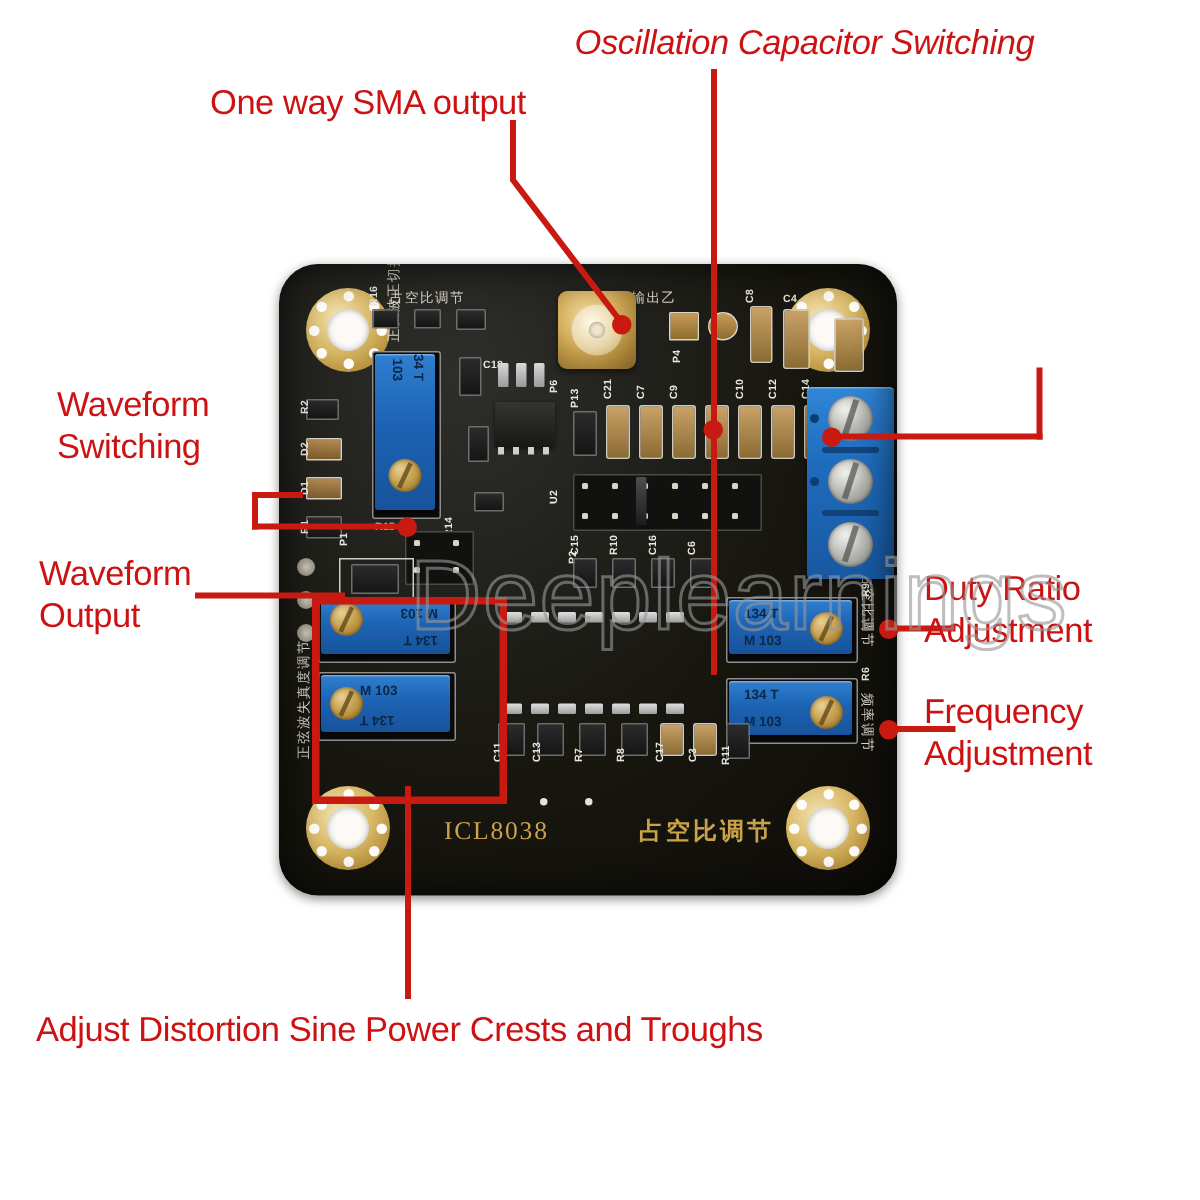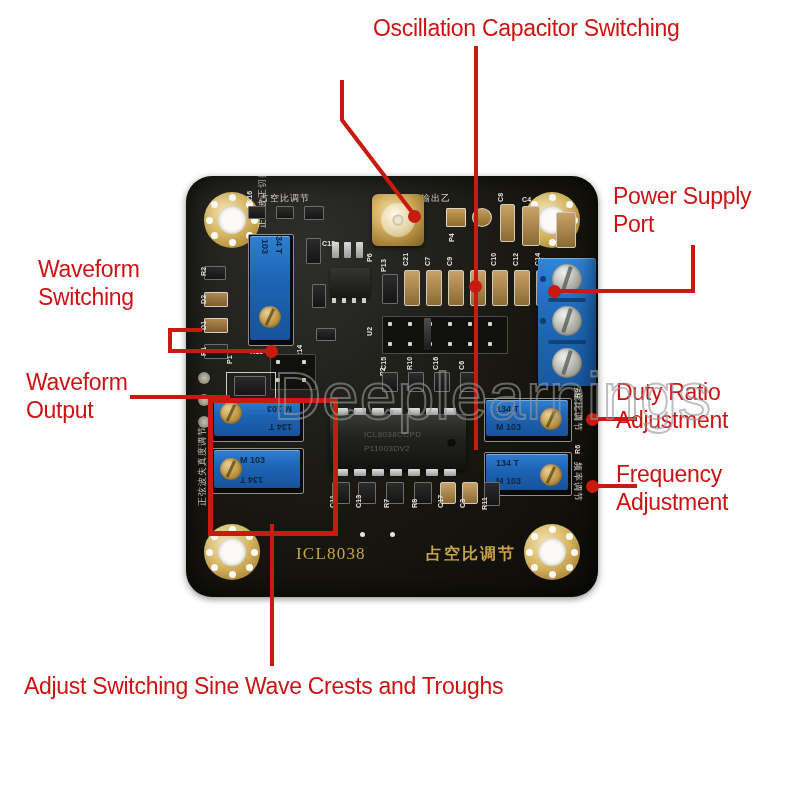--- a/index.html
+++ b/index.html
@@ -331,25 +331,20 @@
 
     <div class="smd" style="left:196px;top:196px;width:14px;height:18px;"></div>
     <div class="silk v" style="left:194px;top:194px;">C15</div>
     <div class="smd" style="left:222px;top:196px;width:14px;height:18px;"></div>
     <div class="silk v" style="left:220px;top:194px;">R10</div>
     <div class="smd" style="left:248px;top:196px;width:14px;height:18px;"></div>
     <div class="silk v" style="left:246px;top:194px;">C16</div>
     <div class="smd" style="left:274px;top:196px;width:14px;height:18px;"></div>
     <div class="silk v" style="left:272px;top:194px;">C6</div>
 
-    <div id="dip" style="left:144px;top:238px;width:136px;height:56px;">
-      <div class="txt" style="left:34px;top:16px;">ICL8038CCPD</div>
-      <div class="txt" style="left:34px;top:30px;">P11003DV2</div>
-      <div class="notch"></div>
-    </div>
     <div class="dippin" style="left:150px;top:232px;"></div>
       <div class="dippin" style="left:150px;top:293px;"></div>
     <div class="dippin" style="left:168px;top:232px;"></div>
       <div class="dippin" style="left:168px;top:293px;"></div>
     <div class="dippin" style="left:186px;top:232px;"></div>
       <div class="dippin" style="left:186px;top:293px;"></div>
     <div class="dippin" style="left:204px;top:232px;"></div>
       <div class="dippin" style="left:204px;top:293px;"></div>
     <div class="dippin" style="left:222px;top:232px;"></div>
       <div class="dippin" style="left:222px;top:293px;"></div>
@@ -440,35 +435,34 @@
 
   <div class="lead" style="left:592px;top:417px;width:45px;height:4px;"></div>
   <div class="dot" style="left:586px;top:413px;"></div>
 
   <div class="lead" style="left:592px;top:484px;width:45px;height:4px;"></div>
   <div class="dot" style="left:586px;top:480px;"></div>
 
   <div class="rect" style="left:208px;top:398px;width:120px;height:128px;"></div>
   <div class="lead" style="left:270px;top:524px;width:4px;height:142px;"></div>
 
-  <div class="anno" style="left:373px;top:14px;">Oscillation Capacitor Switching</div>
-
-
-  <div class="anno" style="left:613px;top:182px;">Power Supply
-Port</div>
+  <div class="anno" style="left:383px;top:14px;font-style:italic;">Oscillation Capacitor Switching</div>
+
+  <div class="anno" style="left:140px;top:54px;">One way SMA output</div>
+
 
   <div class="anno" style="left:38px;top:255px;">Waveform
 Switching</div>
 
   <div class="anno" style="left:26px;top:368px;">Waveform
 Output</div>
 
   <div class="anno" style="left:616px;top:378px;">Duty Ratio
 Adjustment</div>
 
   <div class="anno" style="left:616px;top:460px;">Frequency
 Adjustment</div>
 
-  <div class="anno" style="left:24px;top:672px;">Adjust Switching Sine Wave Crests and Troughs</div>
+  <div class="anno" style="left:24px;top:672px;">Adjust Distortion Sine Power Crests and Troughs</div>
 
   <div id="wm">Deeplearnings</div>
 
 </div>
 
 </body></html>

